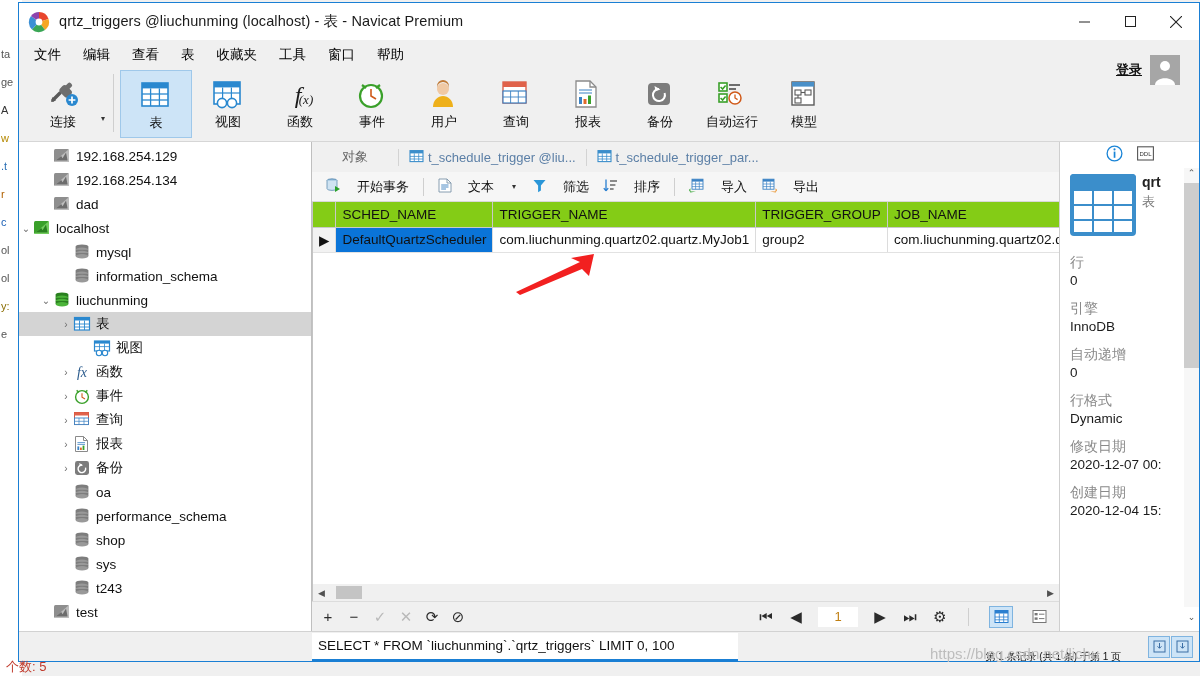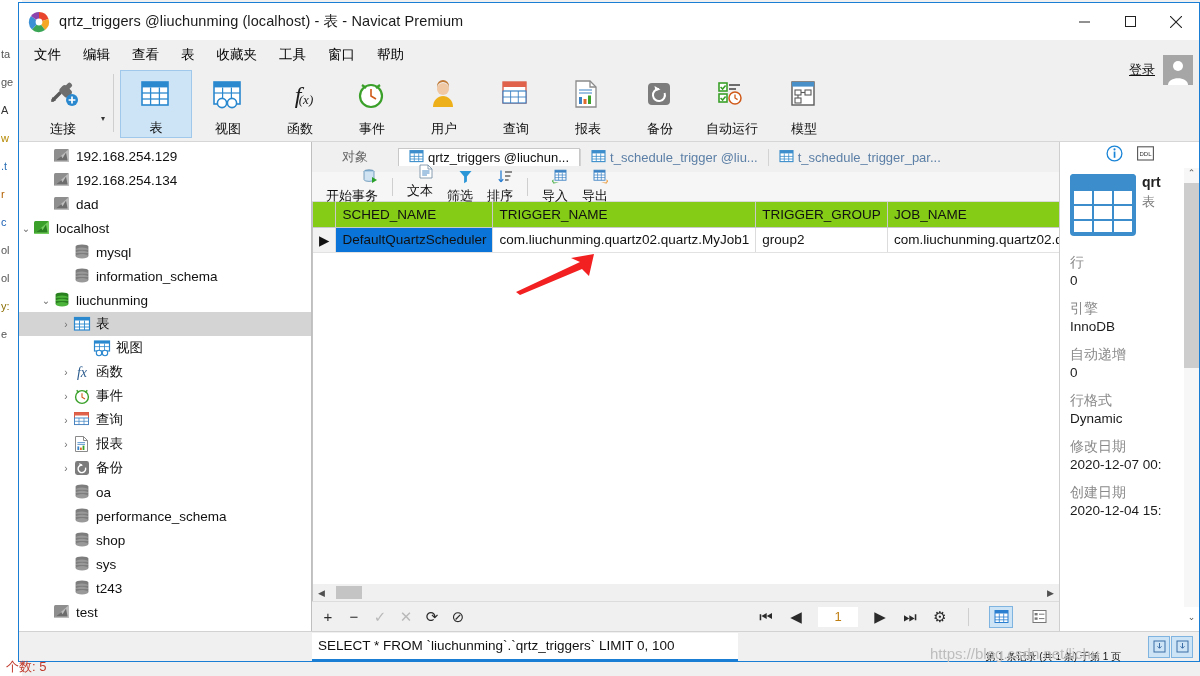--- a/index.html
+++ b/index.html
@@ -37,39 +37,39 @@
     width: 46px; height: 37px; display: flex; align-items: center; justify-content: center;
     color: #222; font-size: 13px;
   }
 
   
   .menubar {
     height: 30px; flex: 0 0 30px; display: flex; align-items: center;
     background: #f0f0f0; padding-left: 4px; position: relative;
   }
   .menu-item { font-size: 13.5px; color: #000; padding: 4px 11px; cursor: default; }
-  .login-area { position: absolute; right: 6px; top: 0; display: flex; align-items: center; height: 60px; }
+  .login-area { position: absolute; right: 19px; top: 0; display: flex; align-items: center; height: 60px; font-weight: bold; }
   .login-link { font-size: 13px; color: #111; text-decoration: underline; margin-right: 8px; }
   .avatar {
     width: 30px; height: 30px; background: #a6a6a6; display: flex;
     align-items: flex-end; justify-content: center; overflow: hidden;
   }
 
   
   .ribbon {
     height: 72px; flex: 0 0 72px; background: #f0f0f0; display: flex; align-items: flex-start;
     padding-left: 8px; border-bottom: 1px solid #d6d6d6;
   }
   .rbtn {
     width: 72px; height: 68px; display: flex; flex-direction: column; align-items: center;
     justify-content: flex-start; padding-top: 5px; cursor: default; position: relative;
   }
   .rbtn.selected { background: #cde4f7; border: 1px solid #9fc8ea; }
   .rbtn .ic { height: 38px; display: flex; align-items: center; justify-content: center; }
-  .rbtn .lb { font-size: 13px; color: #111; margin-top: 7px; }
+  .rbtn .lb { font-size: 13px; color: #111; margin-top: 0; }
   .rsep { width: 1px; height: 58px; background: #cfcfcf; margin: 4px 6px 0 6px; }
   .caret-small { font-size: 8px; color: #333; align-self: center; margin: 0 2px; }
 
   
   .body-row { flex: 1 1 auto; display: flex; min-height: 0; background: #f0f0f0; }
 
   
   .sidebar {
     width: 293px; flex: 0 0 293px; background: #fff; border-right: 1px solid #bfbfbf;
     overflow: hidden; padding-top: 2px;
@@ -91,21 +91,21 @@
     color: #5b7fa6; background: #f0f0f0; border-left: 1px solid #d3d3d3; cursor: default;
     white-space: nowrap; max-width: 215px; overflow: hidden;
   }
   .tab.obj { color: #666; border-left: none; width: 86px; justify-content: center; }
   .tab.active { background: #ffffff; color: #111; border-top: 1px solid #c8c8c8; border-right: 1px solid #c8c8c8; border-left: 1px solid #c8c8c8; }
 
   .grid-toolbar {
     height: 30px; flex: 0 0 30px; background: #f6f6f6; display: flex; align-items: center;
     padding-left: 8px; border-bottom: 1px solid #d8d8d8; gap: 2px;
   }
-  .gbtn { display: flex; align-items: flex-end; gap: 0; font-size: 13px; color: #111; padding: 3px 6px; cursor: default; flex-direction: column; }
+  .gbtn { display: flex; align-items: flex-end; gap: 16px; font-size: 13px; color: #111; padding: 3px 6px; cursor: default; }
   .gsep { width: 1px; height: 18px; background: #cfcfcf; margin: 0 6px; }
 
   .gridwrap { flex: 1 1 auto; background: #fff; border-left: 1px solid #c4c4c4; overflow: hidden; position: relative; min-height: 0; }
   table.dg { border-collapse: collapse; table-layout: fixed; }
   table.dg th {
     background: #84cc16; border-right: 1px solid #c9c9c9; border-bottom: 1px solid #c9c9c9;
     font-weight: normal; font-size: 13.5px; color: #111; text-align: left; padding: 3px 6px; height: 25px;
   }
   table.dg td {
     border-right: 1px solid #dcdcdc; border-bottom: 1px solid #e2e2e2; font-size: 13.5px;
@@ -681,31 +681,20 @@
             </span>
             <span>test</span>
           </div>
         </div>
 
       <div class="main">
 
         <div class="tabstrip" id="tabstrip">
             <div class="tab obj">
               <span>对象</span>
-            </div>
-            <div class="tab active">
-              <span><svg width="15" height="14" viewBox="0 0 15 14">
-                  <rect x="1" y="1.6" width="13" height="11" fill="#fff" stroke="#3b8ecb" stroke-width="1.1"></rect>
-                  <rect x="1" y="1.6" width="13" height="2.8" fill="#3b8ecb"></rect>
-                  <line x1="1" y1="7.4" x2="14" y2="7.4" stroke="#3b8ecb" stroke-width=".8"></line>
-                  <line x1="1" y1="10" x2="14" y2="10" stroke="#3b8ecb" stroke-width=".8"></line>
-                  <line x1="5.3" y1="4.4" x2="5.3" y2="12.6" stroke="#3b8ecb" stroke-width=".8"></line>
-                  <line x1="9.7" y1="4.4" x2="9.7" y2="12.6" stroke="#3b8ecb" stroke-width=".8"></line>
-                </svg></span>
-              <span>qrtz_triggers @liuchun...</span>
             </div>
             <div class="tab">
               <span><svg width="15" height="14" viewBox="0 0 15 14">
                   <rect x="1" y="1.6" width="13" height="11" fill="#fff" stroke="#3b8ecb" stroke-width="1.1"></rect>
                   <rect x="1" y="1.6" width="13" height="2.8" fill="#3b8ecb"></rect>
                   <line x1="1" y1="7.4" x2="14" y2="7.4" stroke="#3b8ecb" stroke-width=".8"></line>
                   <line x1="1" y1="10" x2="14" y2="10" stroke="#3b8ecb" stroke-width=".8"></line>
                   <line x1="5.3" y1="4.4" x2="5.3" y2="12.6" stroke="#3b8ecb" stroke-width=".8"></line>
                   <line x1="9.7" y1="4.4" x2="9.7" y2="12.6" stroke="#3b8ecb" stroke-width=".8"></line>
                 </svg></span>

